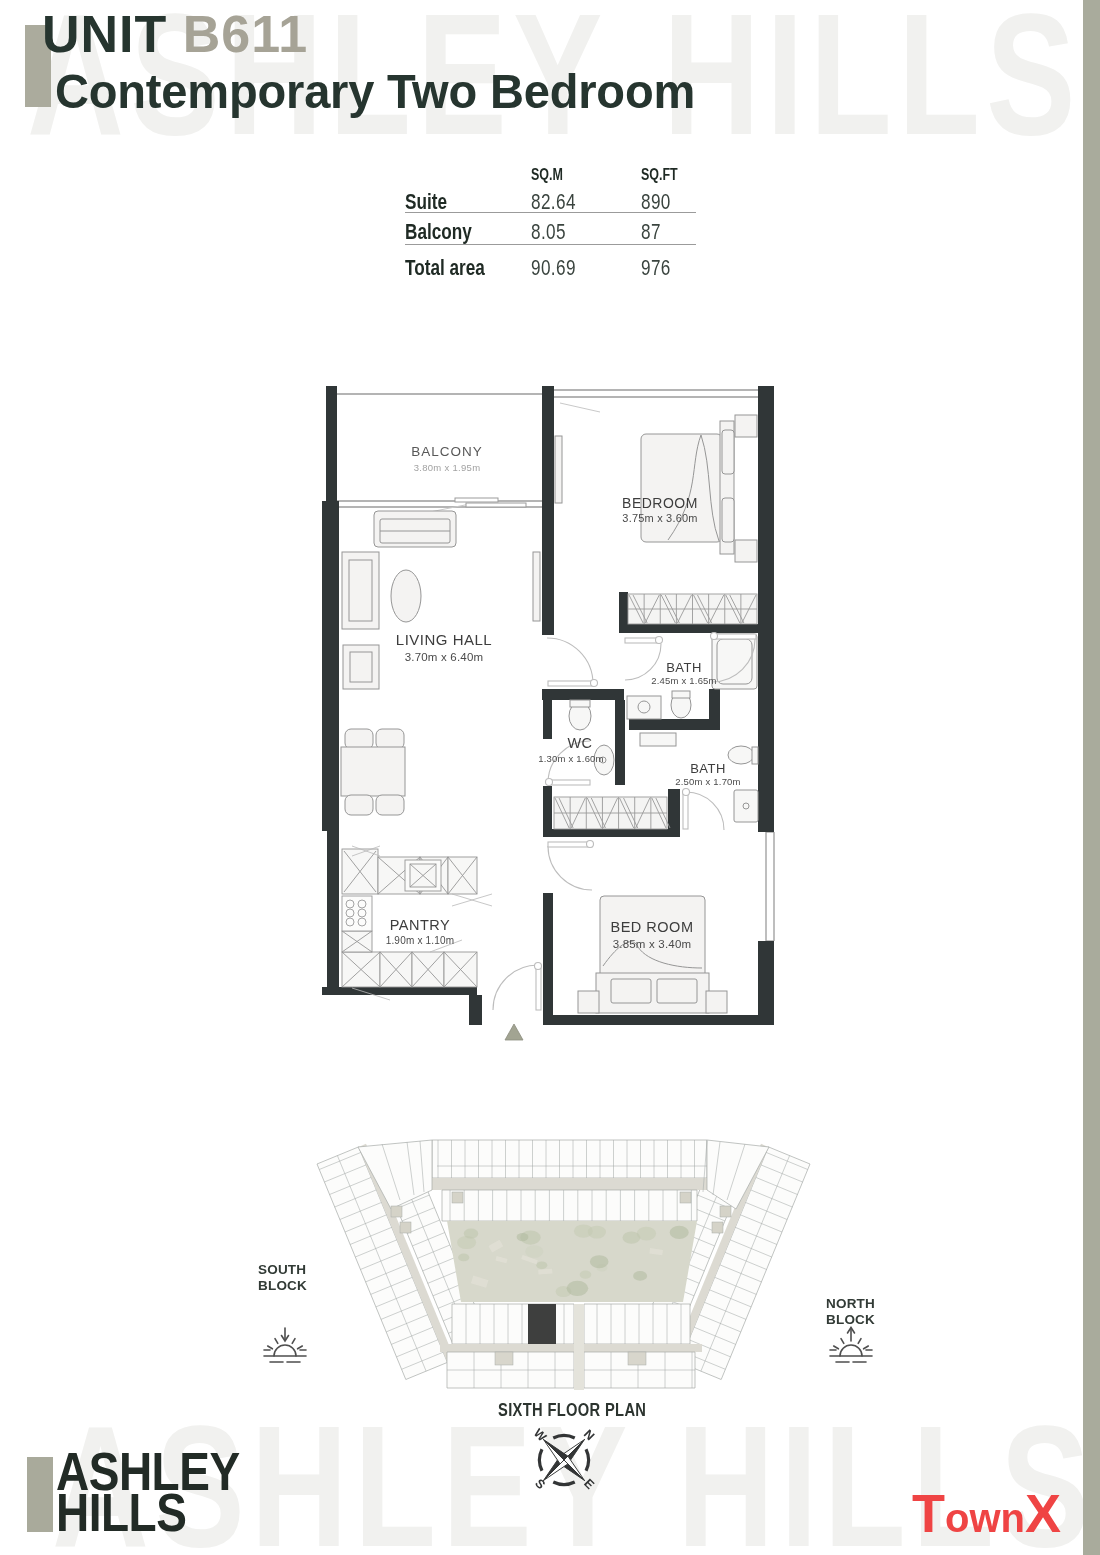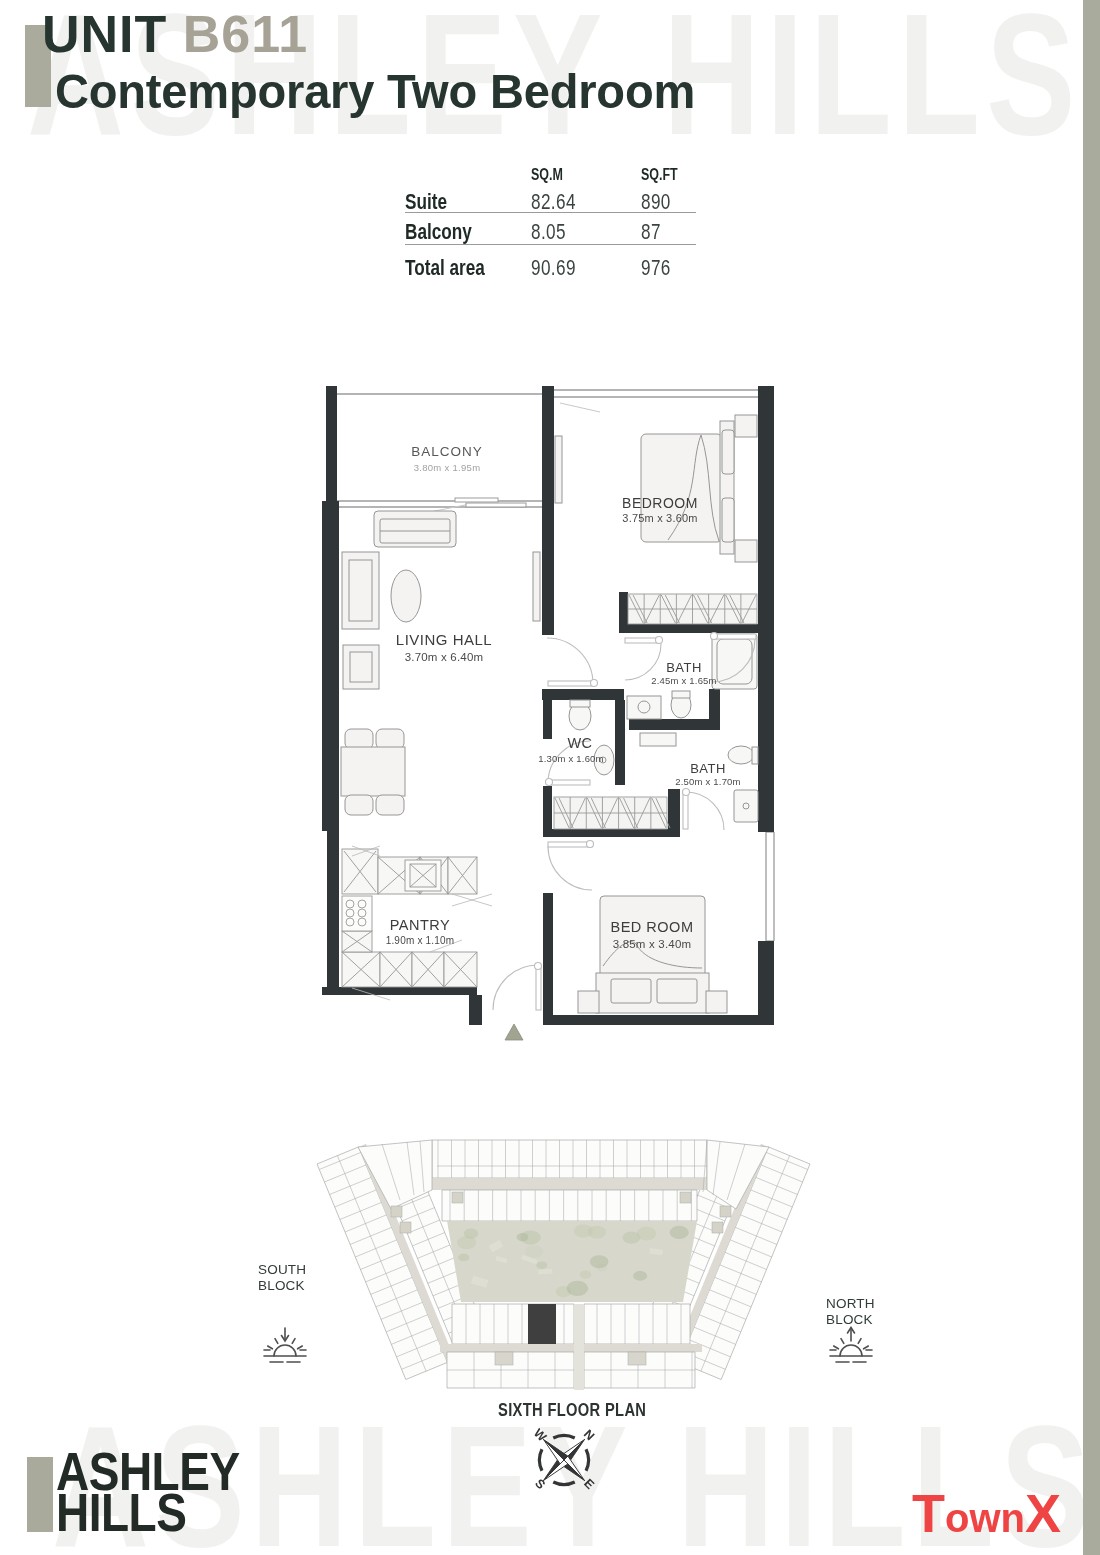--- a/index.html
+++ b/index.html
@@ -13,21 +13,21 @@
   .t1{position:absolute;left:42px;top:4px;font-size:52px;font-weight:bold;color:#26352f;letter-spacing:1px;}
   .t1 .unitno{color:#a6a396;}
   .t2{position:absolute;left:55px;top:63px;font-size:49px;font-weight:bold;color:#26352f;letter-spacing:-0.2px;transform:scaleX(0.96);transform-origin:0 0;}
   .tbl{position:absolute;left:405px;top:160px;width:300px;font-size:22px;color:#1f2a24;}
   .tbl .hdr{font-size:16px;font-weight:bold;}
   .c0{position:absolute;left:0px;transform:scaleX(0.78);transform-origin:0 0;}
   .c1{position:absolute;left:126px;transform:scaleX(0.78);transform-origin:0 0;}
   .c2{position:absolute;left:236px;transform:scaleX(0.78);transform-origin:0 0;}
   .sep{position:absolute;left:0;width:291px;border-top:1.2px solid #9b9b9b;}
   .val{color:#3a443f;font-weight:normal;letter-spacing:0.5px;}
-  .blocklab{position:absolute;font-size:13.5px;font-weight:normal;color:#323b36;line-height:1.15;letter-spacing:0.2px;}
+  .blocklab{position:absolute;font-size:13.5px;font-weight:bold;color:#323b36;line-height:1.15;letter-spacing:0.2px;}
   .sfp{position:absolute;left:498px;top:1400px;font-size:17.5px;font-weight:bold;color:#2c342f;letter-spacing:0.4px;transform:scaleX(0.84);transform-origin:0 0;white-space:nowrap;}
   .logo-sq{position:absolute;left:27px;top:1457px;width:26px;height:75px;background:#a9aa9b;}
   .logo-tx{position:absolute;left:56px;top:1451px;font-size:46px;line-height:0.76;font-weight:bold;color:#222b26;
            letter-spacing:-0.5px;transform:scale(1,1.18);transform-origin:0 0;}
 </style>
 </head>
 <body>
   <div class="abs wm" style="left:27px;top:-12px;word-spacing:14px;">ASHLEY&nbsp;HILLS</div>
   <div class="abs wm" style="left:52px;top:1400px;">ASHLEY&nbsp;HILLS</div>
   <div class="rightbar"></div>

